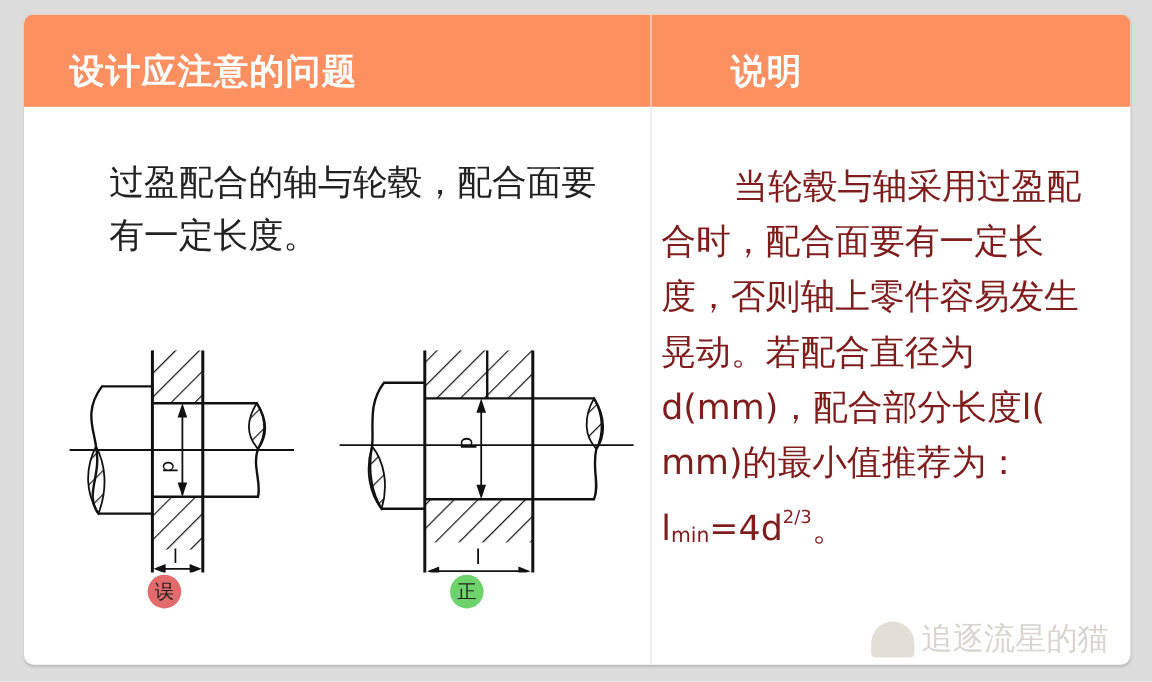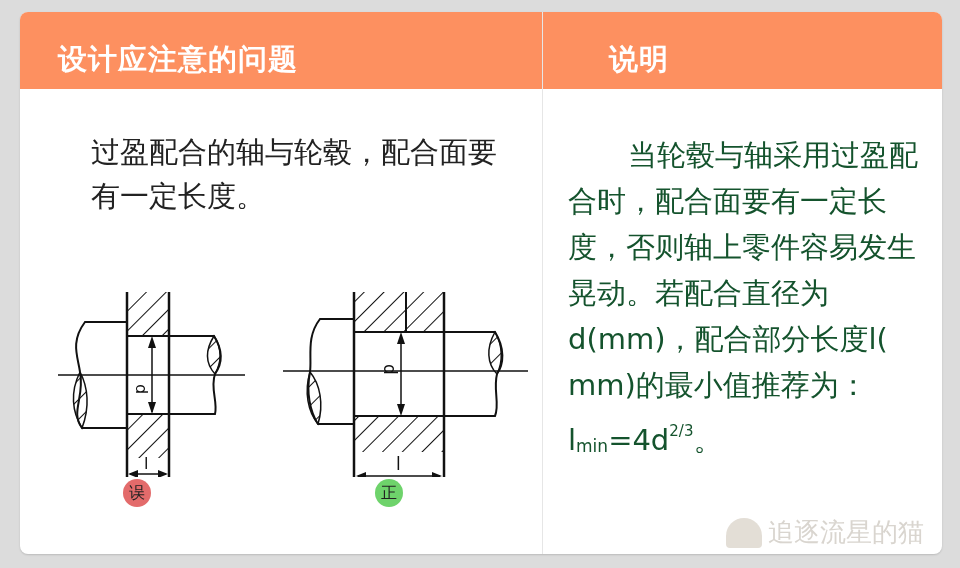--- a/index.html
+++ b/index.html
@@ -3,21 +3,21 @@
 <meta charset="utf-8">
 <style>
   html,body{margin:0;padding:0;}
   body{width:960px;height:568px;background:#dcdcdc;position:relative;overflow:hidden;font-family:"DejaVu Sans",sans-serif;}
   .card{position:absolute;left:20px;top:12px;width:922px;height:542px;background:#fff;border-radius:8px;overflow:hidden;box-shadow:0 1px 2px rgba(0,0,0,0.15);}
   .header{position:absolute;left:0;top:0;width:922px;height:77px;background:#fd9060;}
   .divider{position:absolute;left:522px;top:0;width:1px;height:542px;background:#e6e6e6;}
   .hdr-left{position:absolute;left:38px;top:28px;color:#fff;font-size:29px;font-weight:bold;letter-spacing:1px;}
   .hdr-right{position:absolute;left:568px;top:28px;color:#fff;font-size:29px;font-weight:bold;letter-spacing:1px;margin-left:21px;}
   .issue{position:absolute;left:36px;top:118px;width:420px;color:#222;font-size:29px;line-height:44px;margin-left:35px;}
-  .desc{position:absolute;left:548px;top:120px;width:360px;color:#14532d;font-size:29px;line-height:46px;}
+  .desc{position:absolute;left:531px;top:120px;width:360px;color:#7f1d1d;font-size:29px;line-height:46px;}
   .desc .indent{display:inline-block;width:60px;}
   sub{font-size:17px;vertical-align:-2px;}
   sup{font-size:15px;vertical-align:14px;}
   .fig{position:absolute;}
   .badge{position:absolute;width:28px;height:28px;border-radius:50%;color:#222;font-size:16px;text-align:center;line-height:28px;}
   .watermark{position:absolute;right:18px;bottom:4px;color:#d9d5cf;font-size:26px;display:flex;align-items:center;gap:6px;}
   .cat{width:36px;height:30px;border-radius:18px 18px 4px 4px;background:#e3ded6;position:relative;}
 </style>
 </head>
 <body>

